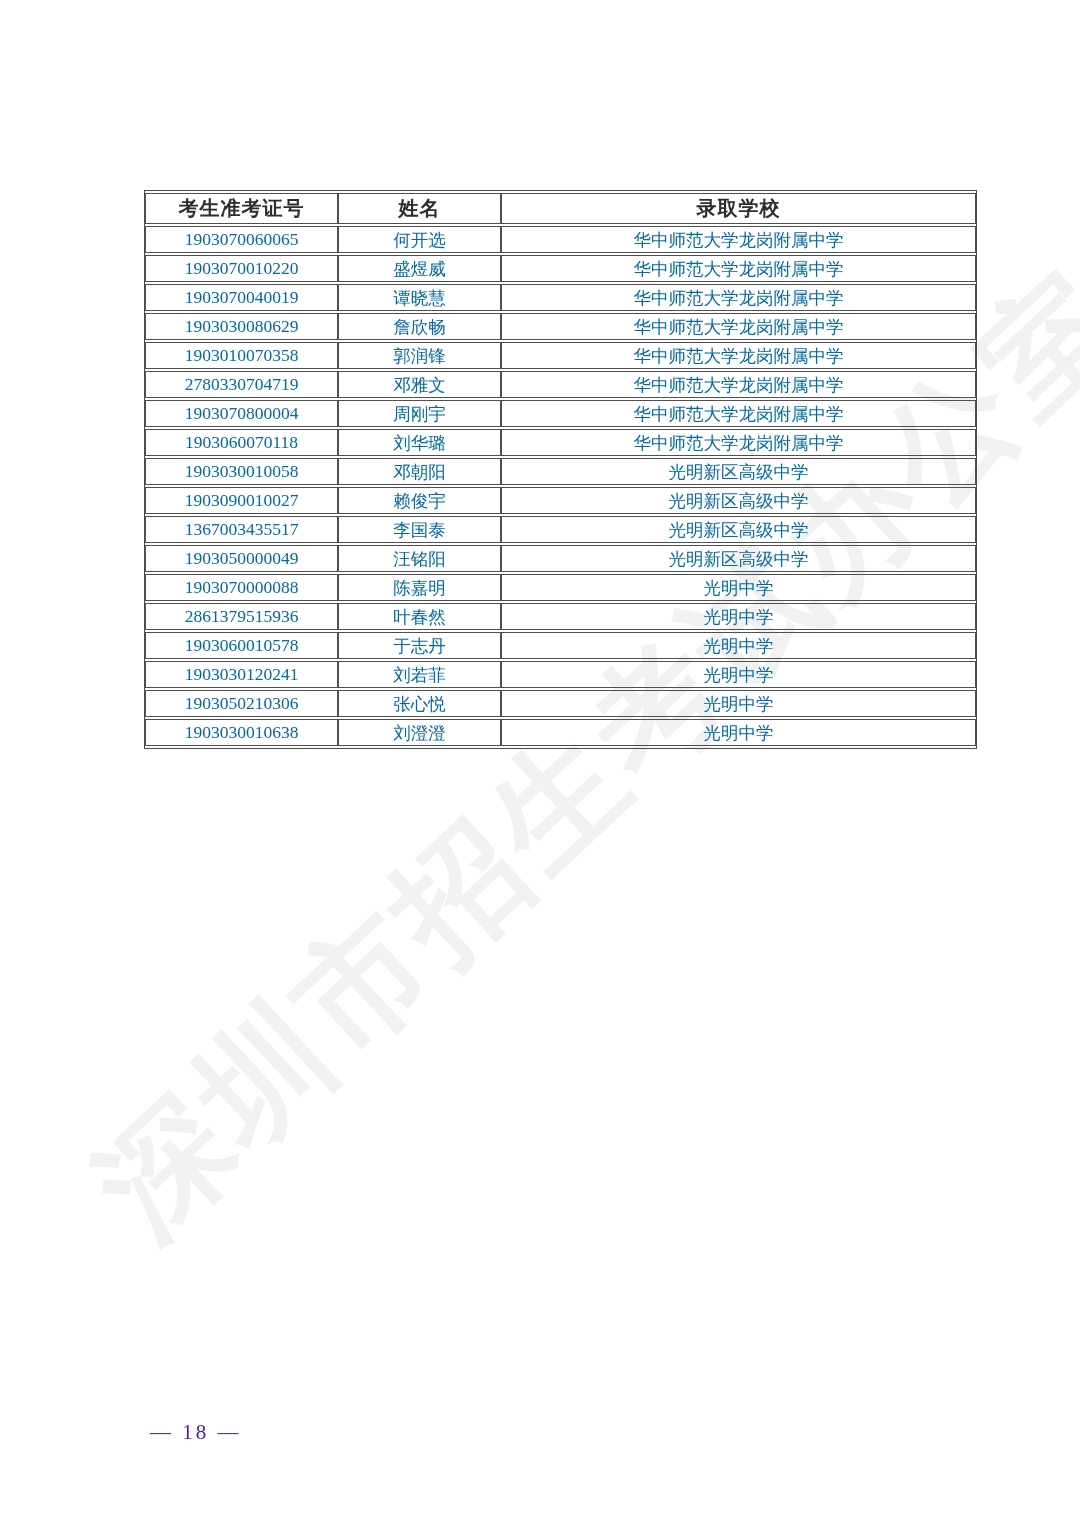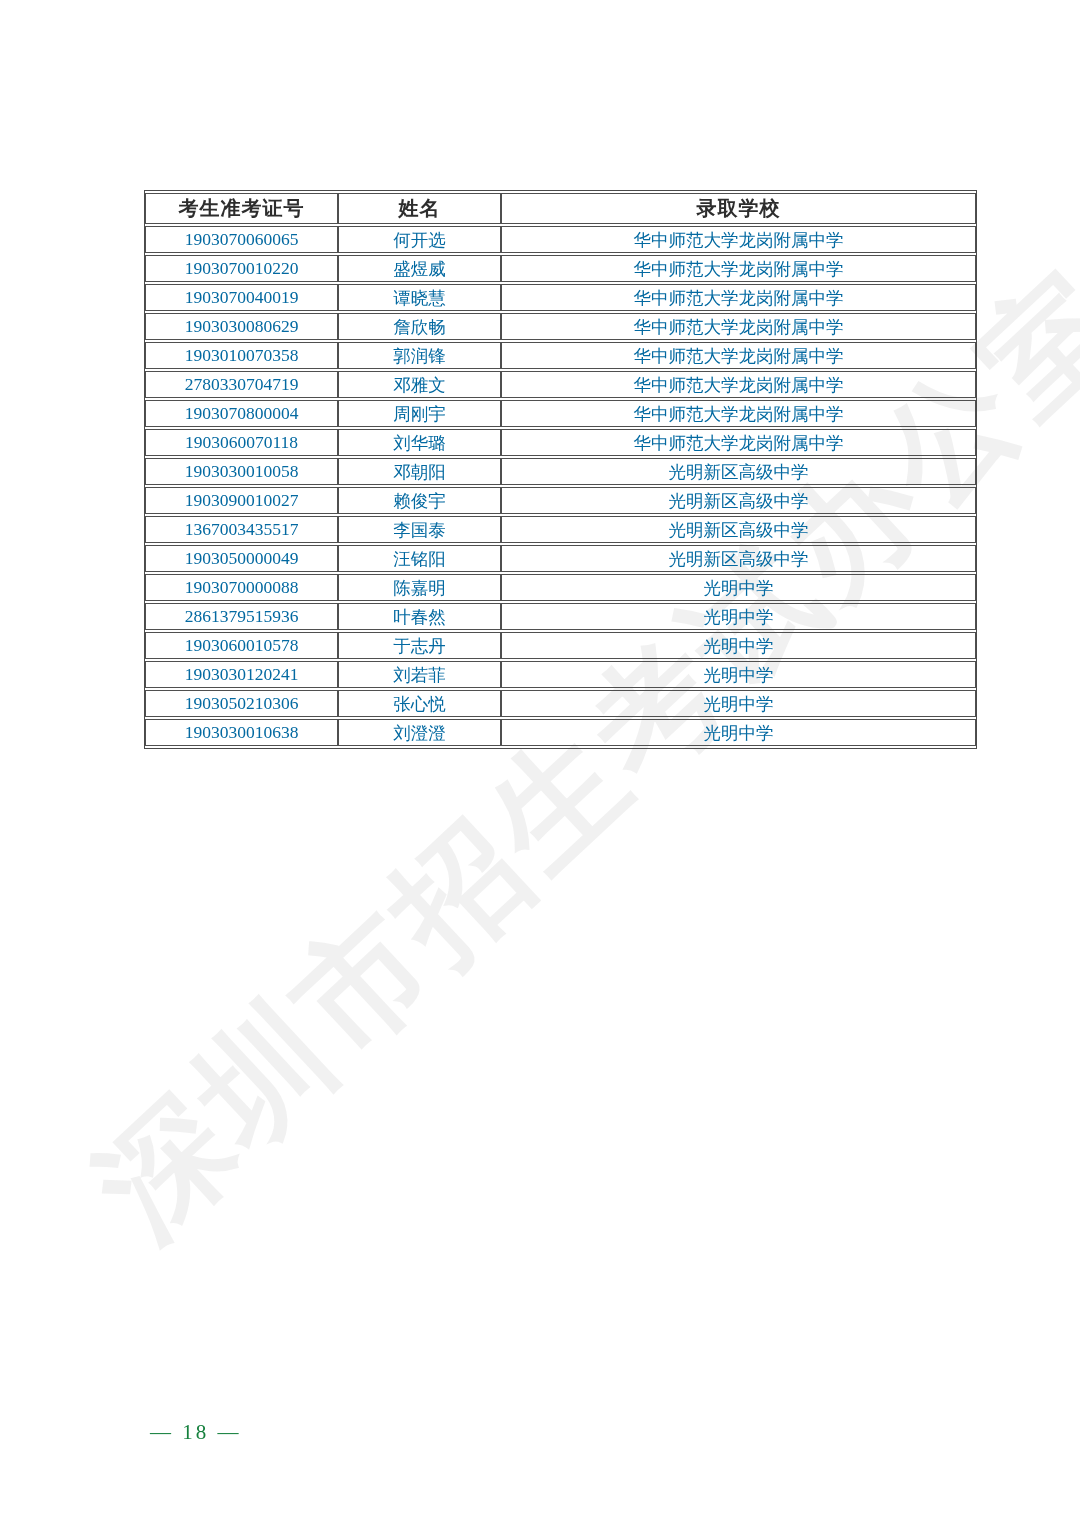--- a/index.html
+++ b/index.html
@@ -68,21 +68,21 @@
   .col-name   { width: 163px; }
   .col-school { width: 475px; }
 
   .page-footer {
     position: absolute;
     left: 150px;
     top: 1420px;
     z-index: 1;
     font-size: 21px;
     letter-spacing: 3px;
-    color: #15803d;
+    color: #4c1d95;
   }
 </style>
 </head>
 <body>
 
 <div class="watermark">深圳市招生考试办公室</div>
 
 <table class="admission-table">
   <colgroup>
     <col class="col-number">

